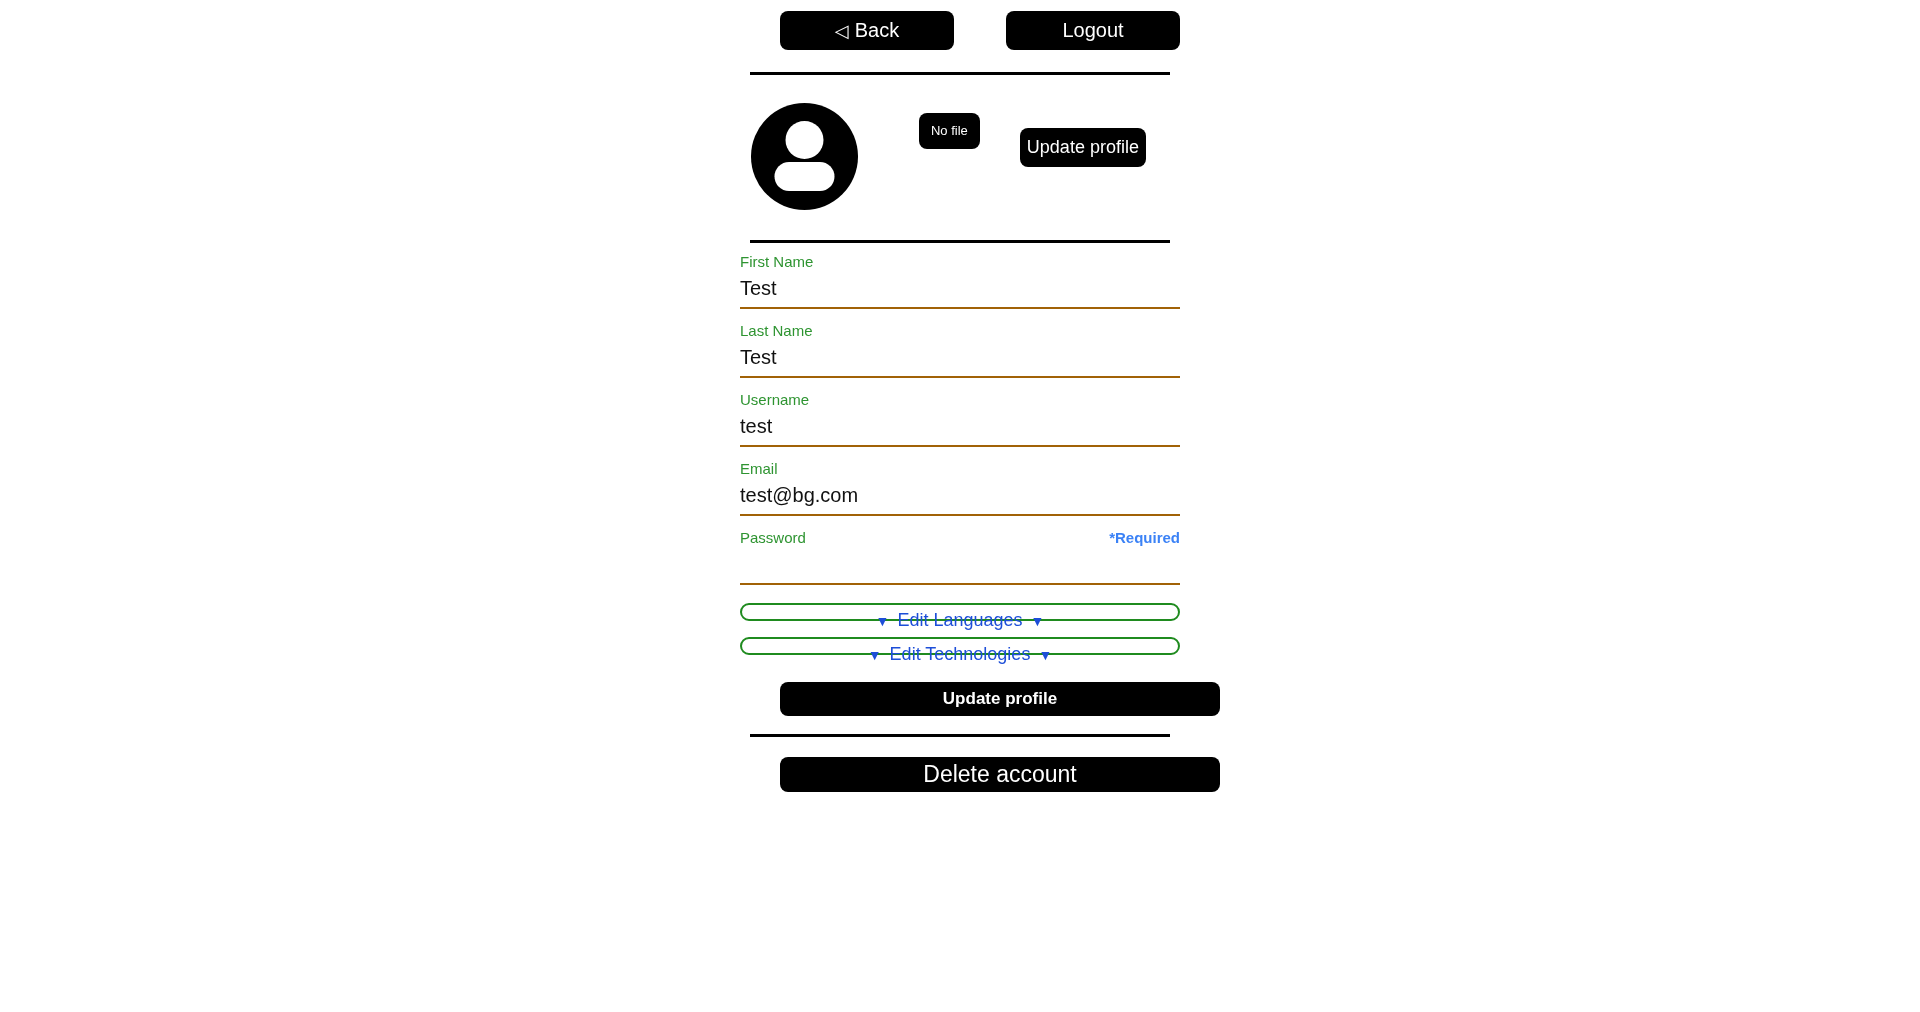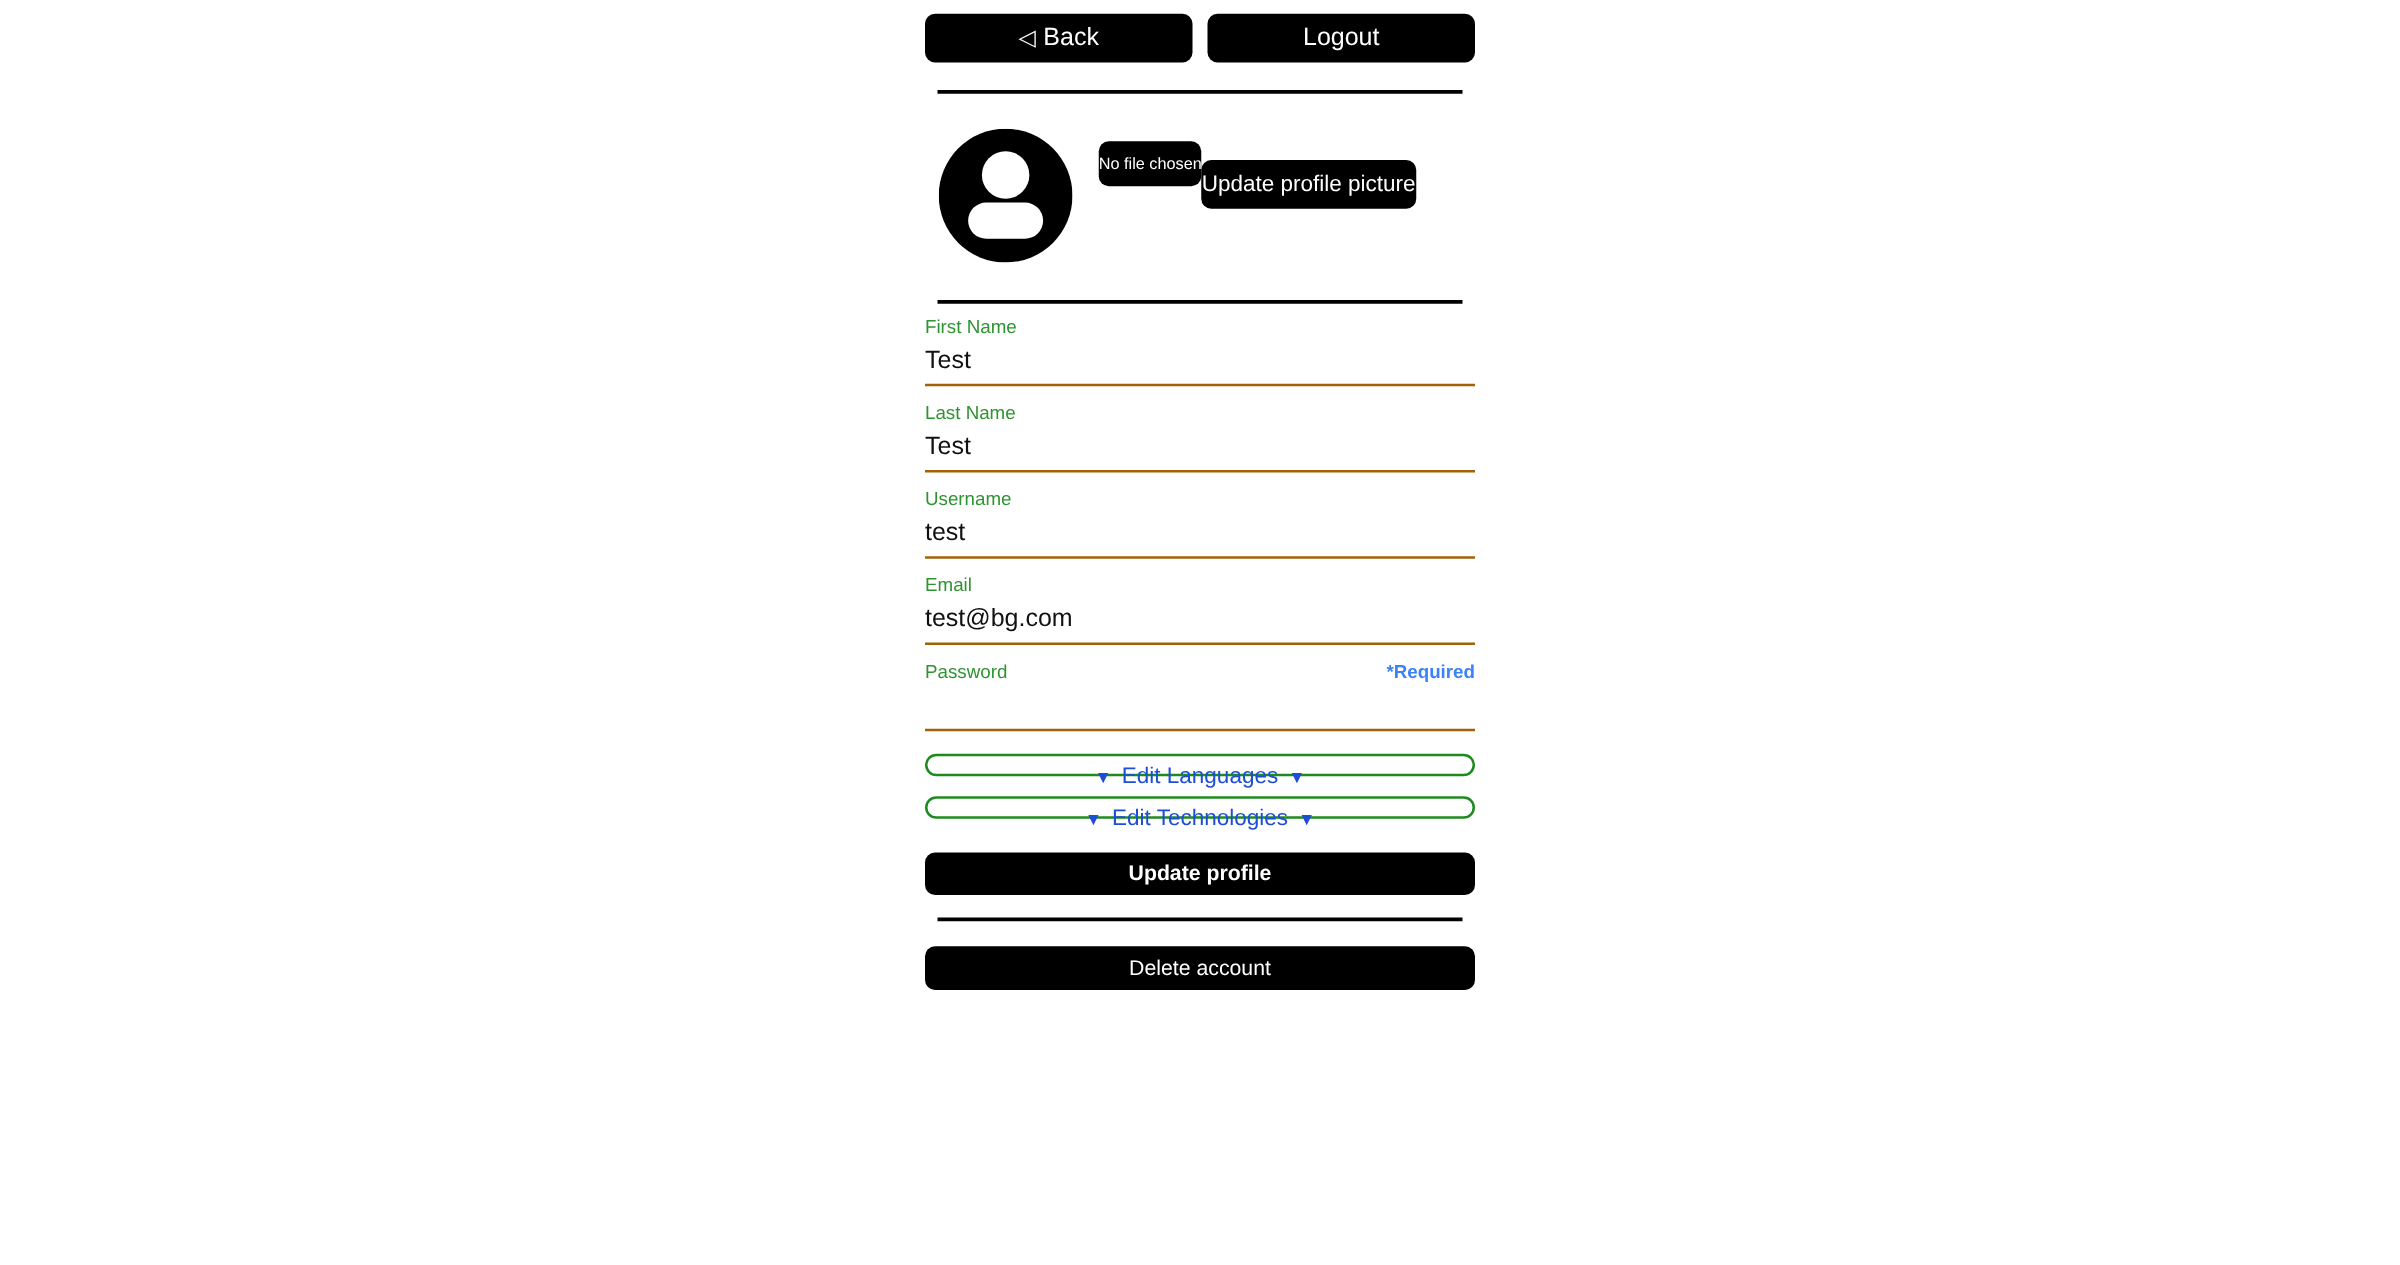--- a/index.html
+++ b/index.html
@@ -18,20 +18,21 @@
   
   .top-row { display: flex; gap: 12px; }
   .btn-black {
     background: #000;
     color: #fff;
     border: none;
     border-radius: 8px;
     font-family: "Liberation Sans", sans-serif;
     cursor: pointer;
     text-align: center;
+    margin-left: 40px;
   }
   .top-row .btn-black {
     flex: 1;
     height: 39px;
     font-size: 20px;
     line-height: 39px;
   }
   .back-icon { font-size: 18px; margin-right: 6px; }
 
   .divider {
@@ -132,21 +133,21 @@
     line-height: 34px;
     border-radius: 8px;
     font-weight: bold;
   }
   .divider-3 { margin-top: 18px; }
   .delete-account-btn {
     display: block;
     width: 100%;
     margin-top: 20px;
     height: 35px;
-    font-size: 17px;
+    font-size: 23px;
     line-height: 35px;
     border-radius: 8px;
     text-align: center;
   }
 </style>
 </head>
 <body>
 
 <div class="column">
 

